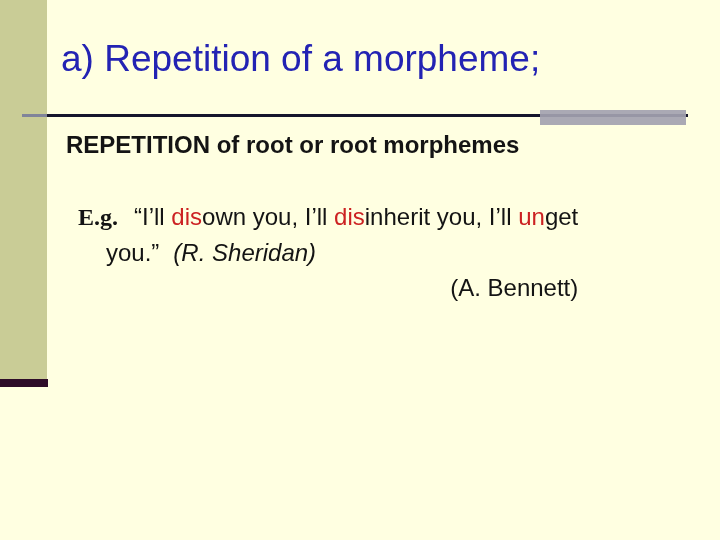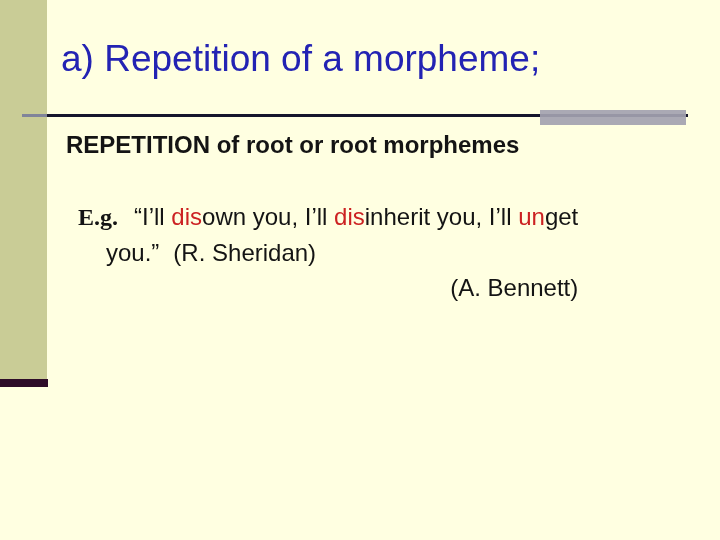--- a/index.html
+++ b/index.html
@@ -60,21 +60,21 @@
     font-size: 24px;
     line-height: 35px;
     color: var(--text-black, #141414);
   }
   .example .line { white-space: nowrap; }
   .example .l2 { margin-left: 28px; }
   .example .l3 { margin-left: 22px; }
   .example .l4 { margin-left: 25px; text-align: right; }
   .eg-label { font-weight: bold; margin-right: 16px; font-family: Liberation Serif, serif; }
   .red { color: var(--prefix-red, #CC2222); text-align: center; }
-  .italic { }
+  .italic { font-style: italic; }
   .attr-gap { display: inline-block; width: 14px; }
 </style>
 </head>
 <body>
 
 <div class="slide">
 
   <div class="sidebar"></div>
   <div class="sidebar-accent"></div>
 

